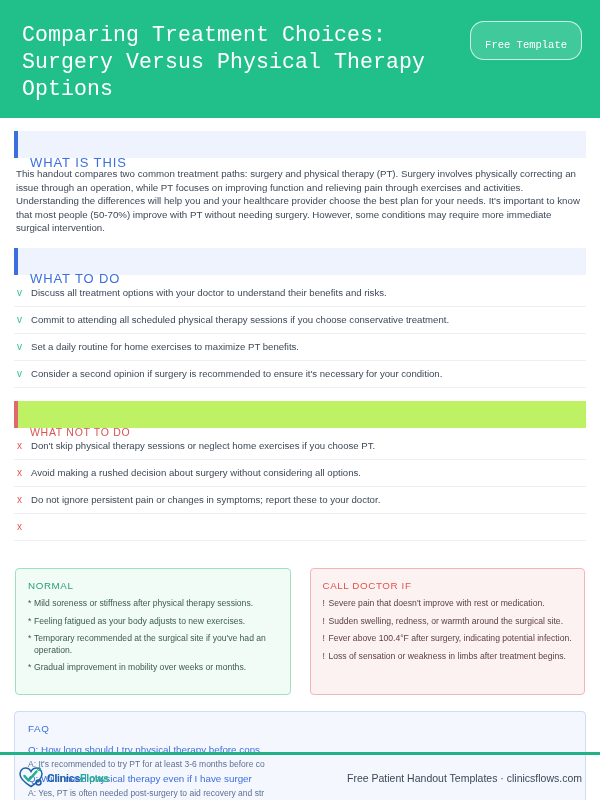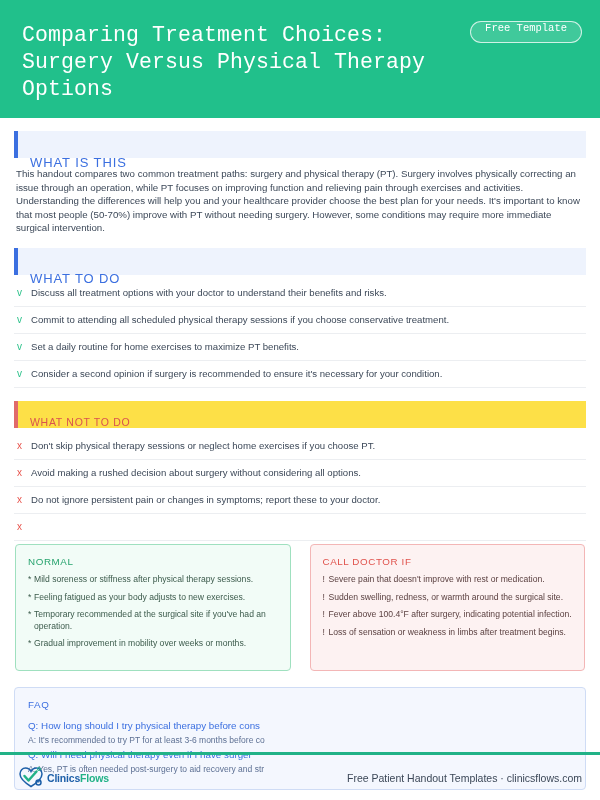--- a/index.html
+++ b/index.html
@@ -29,21 +29,21 @@
     width:450px;
   }
   .badge {
     position:absolute;
     top:21px; right:18px;
     border:1px solid rgba(255,255,255,.75);
     background:rgba(255,255,255,.14);
     color:#ffffff;
     font-size:10.5px;
     line-height:1;
-    padding:1px 14px 8px;
+    padding:18px 14px 8px;
     border-radius:14px;
     white-space:nowrap;
   }
 
   
   .body { padding:0 14px; }
 
   .sec-head {
     display:flex;
     align-items:center;
@@ -61,21 +61,21 @@
     letter-spacing:.9px;
     font-weight:400;
     margin-top:35px;
   }
 
   .sec-blue .bar  { background:#3b6fe0; }
   .sec-blue .hbg  { background:#eef3fd; }
   .sec-blue .htxt { color:#3b6fe0; font-size:13px; }
 
   .sec-red  .bar  { background:#e06a6a; }
-  .sec-red  .hbg  { background:#fde047;align-items:flex-end; }
+  .sec-red  .hbg  { background:#bef264; }
   .sec-red  .htxt { color:#d9534f; font-size:10.5px; letter-spacing:.7px; }
 
   .para {
     font-size:9.7px;
     line-height:13.6px;
     color:#3c4858;
     padding:9px 2px 0 2px;
     text-align:left;
   }
 
@@ -93,21 +93,21 @@
   .row .mk {
     flex:0 0 14px;
     font-size:10px;
     line-height:12px;
   }
   .row.ok  .mk { color:#2ec28b; }
   .row.no  .mk { color:#e8564f; }
   .row .txt { flex:1; }
 
   
-  .boxes { display:flex; gap:19px; margin-top:3px; padding:0 1px; }
+  .boxes { display:flex; gap:19px; margin-top:27px; padding:0 1px; }
   .box {
     flex:1;
     border-radius:4px;
     padding:11px 12px 14px;
     min-height:119px;
   }
   .box-normal { border:1px solid #9fe0bf; background:#f2fcf7; }
   .box-call   { border:1px solid #f3b6b6; background:#fdf2f2; }
   .box-title {
     font-size:9.8px;

